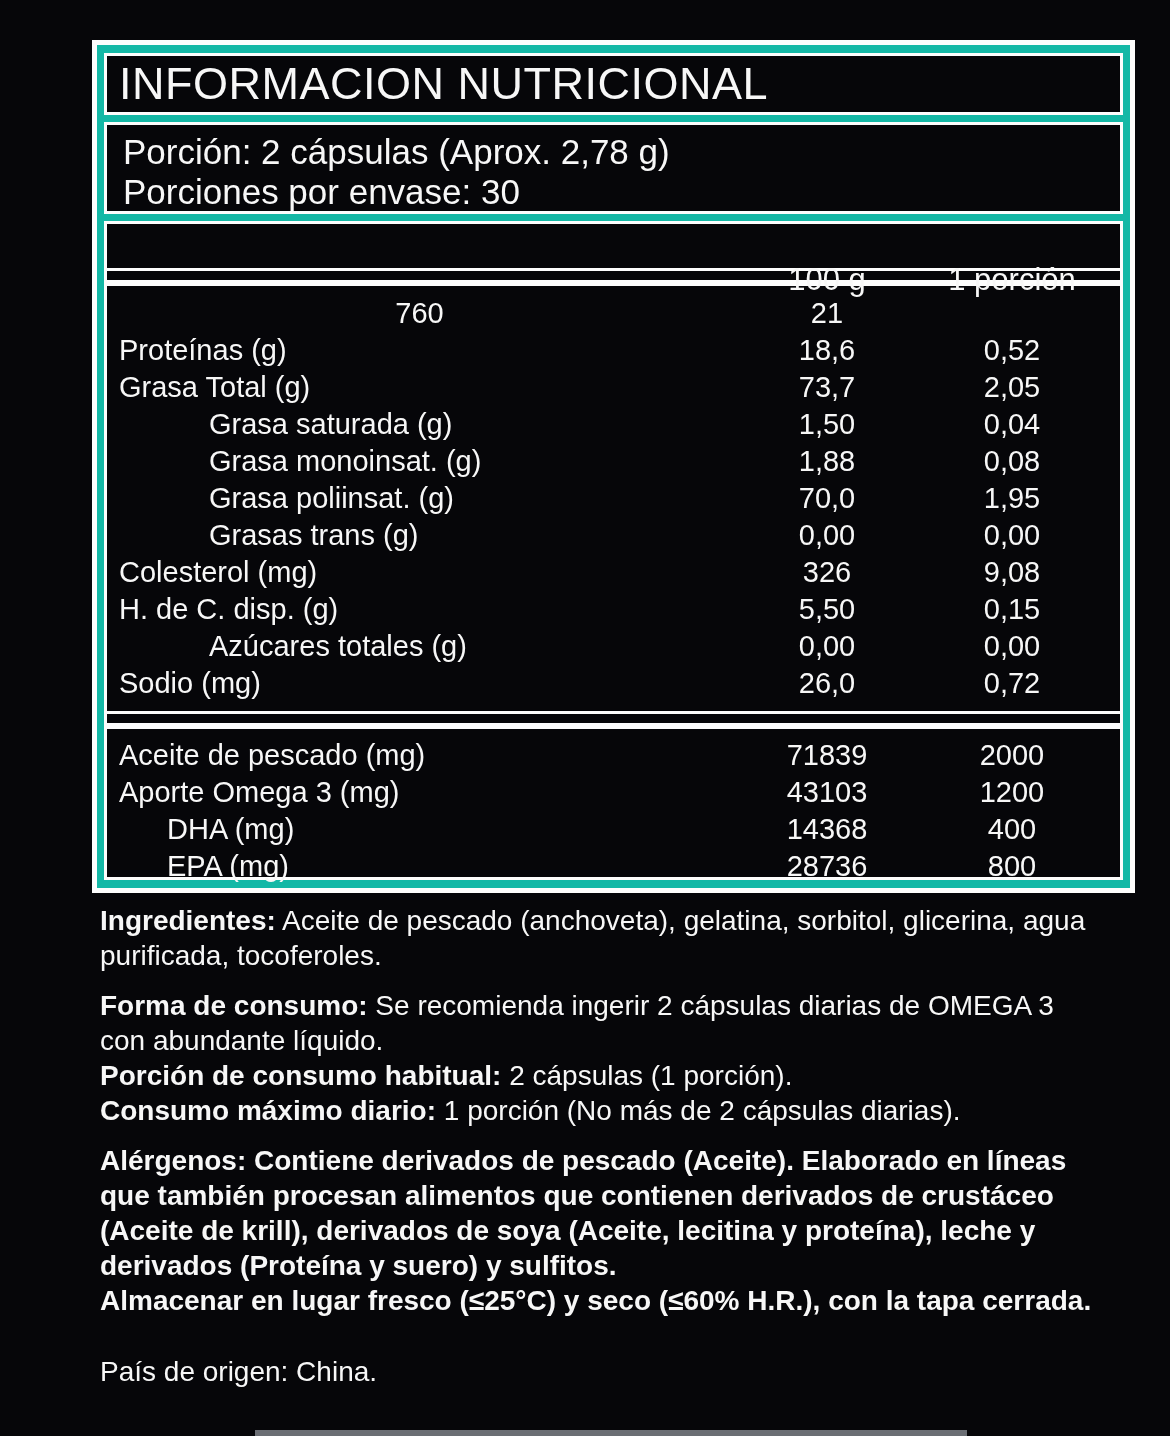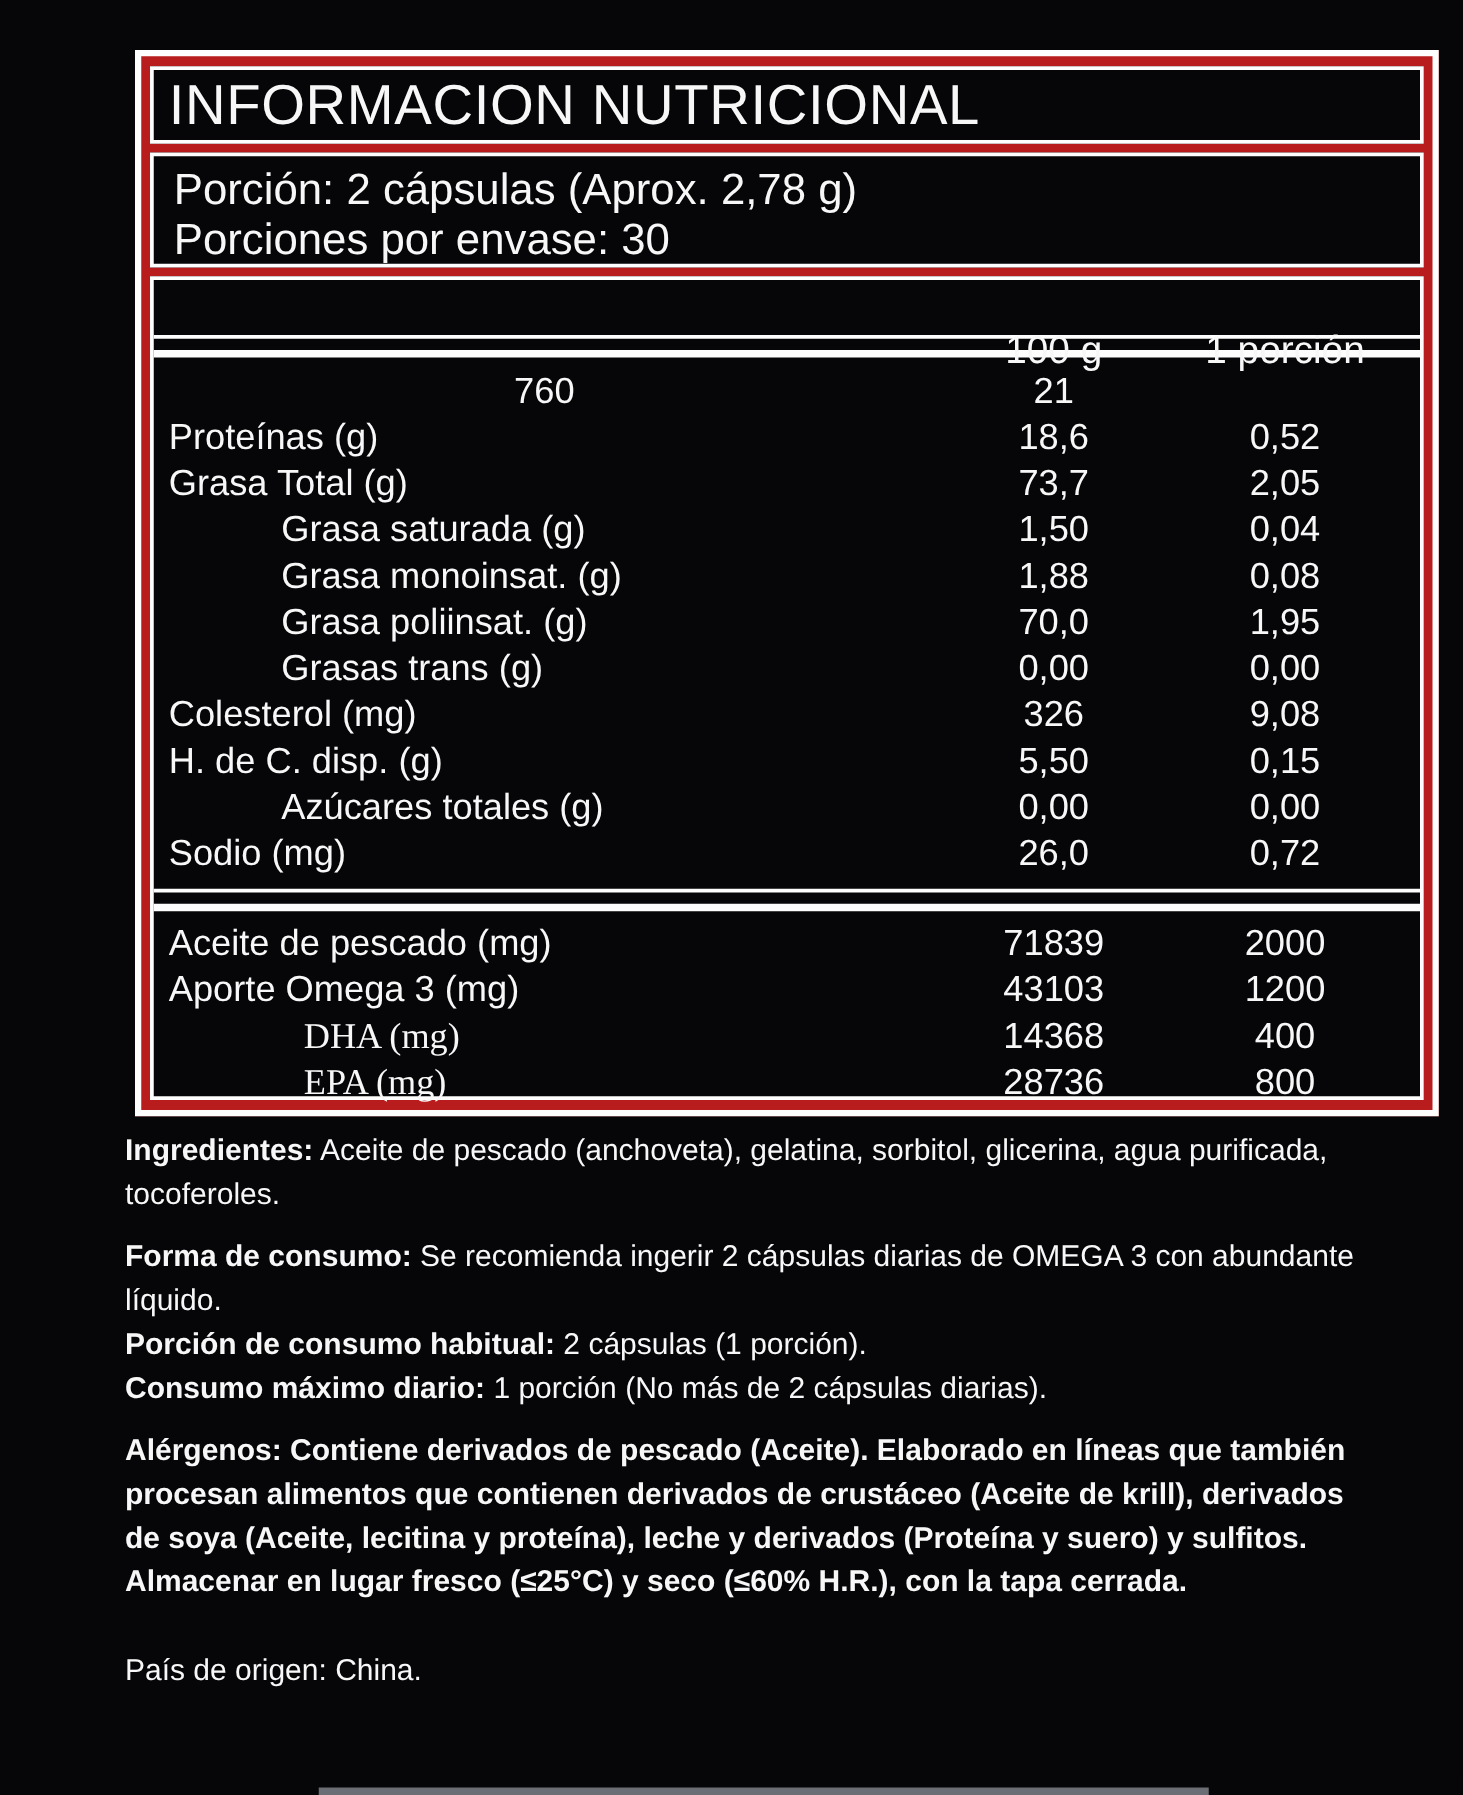--- a/index.html
+++ b/index.html
@@ -7,25 +7,25 @@
   body { font-family: "Liberation Sans", sans-serif; color: #f7f7f7; }
   .page {
     position: relative;
     width: 1170px; height: 1436px;
     background: #060609;
     overflow: hidden;
   }
   
   .frame {
     position: absolute;
-    left: 108px; top: 40px;
+    left: 92px; top: 40px;
     width: 1043px; height: 853px;
     border: 5px solid #fdfdfd;
     padding: 8px 7px;
-    background: #b91c1c;
+    background: #14b8a6;
   }
   .inner-box {
     border: 3px solid #fdfdfd;
     width: 100%;
     background: #060609;
   }
   .title-box {
     height: 62px;
     margin-bottom: 7px;
     padding: 4px 12px;
@@ -54,29 +54,29 @@
   .thead { padding-top: 6px; height: 44px; align-items: center; }
   .thead .hcell { font-size: 31px; text-align: center; margin-top: 32px; }
   .drule { width: 100%; }
   .rule-thin  { height: 3px; background: #fdfdfd; }
   .rule-gap   { height: 9px; }
   .rule-thick { height: 6px; background: #fdfdfd; }
   .rows { padding-top: 9px; padding-bottom: 9px; }
   .trow { height: 37px; align-items: center; }
   .tname { font-size: 29px; padding-left: 12px; white-space: nowrap; }
   .tname.ind1 { padding-left: 102px; }
-  .tname.ind2 { padding-left: 120px; font-family: Liberation Serif, serif; }
+  .tname.ind2 { padding-left: 60px; }
   .tval { font-size: 29px; text-align: center; }
   .rows2 { padding-top: 8px; }
   
   .paras {
     position: absolute;
     left: 100px; top: 903px;
     width: 1005px;
-    font-size: 24px;
+    font-size: 28px;
     line-height: 35px;
   }
   .para { margin-bottom: 0; }
   .para.gap-top { margin-top: 15px; }
   .para b, .para.all-bold { font-weight: 700; }
   .origin-line { margin-top: 36px; }
   
   .bottom-bar {
     position: absolute;
     left: 255px; bottom: 0;

